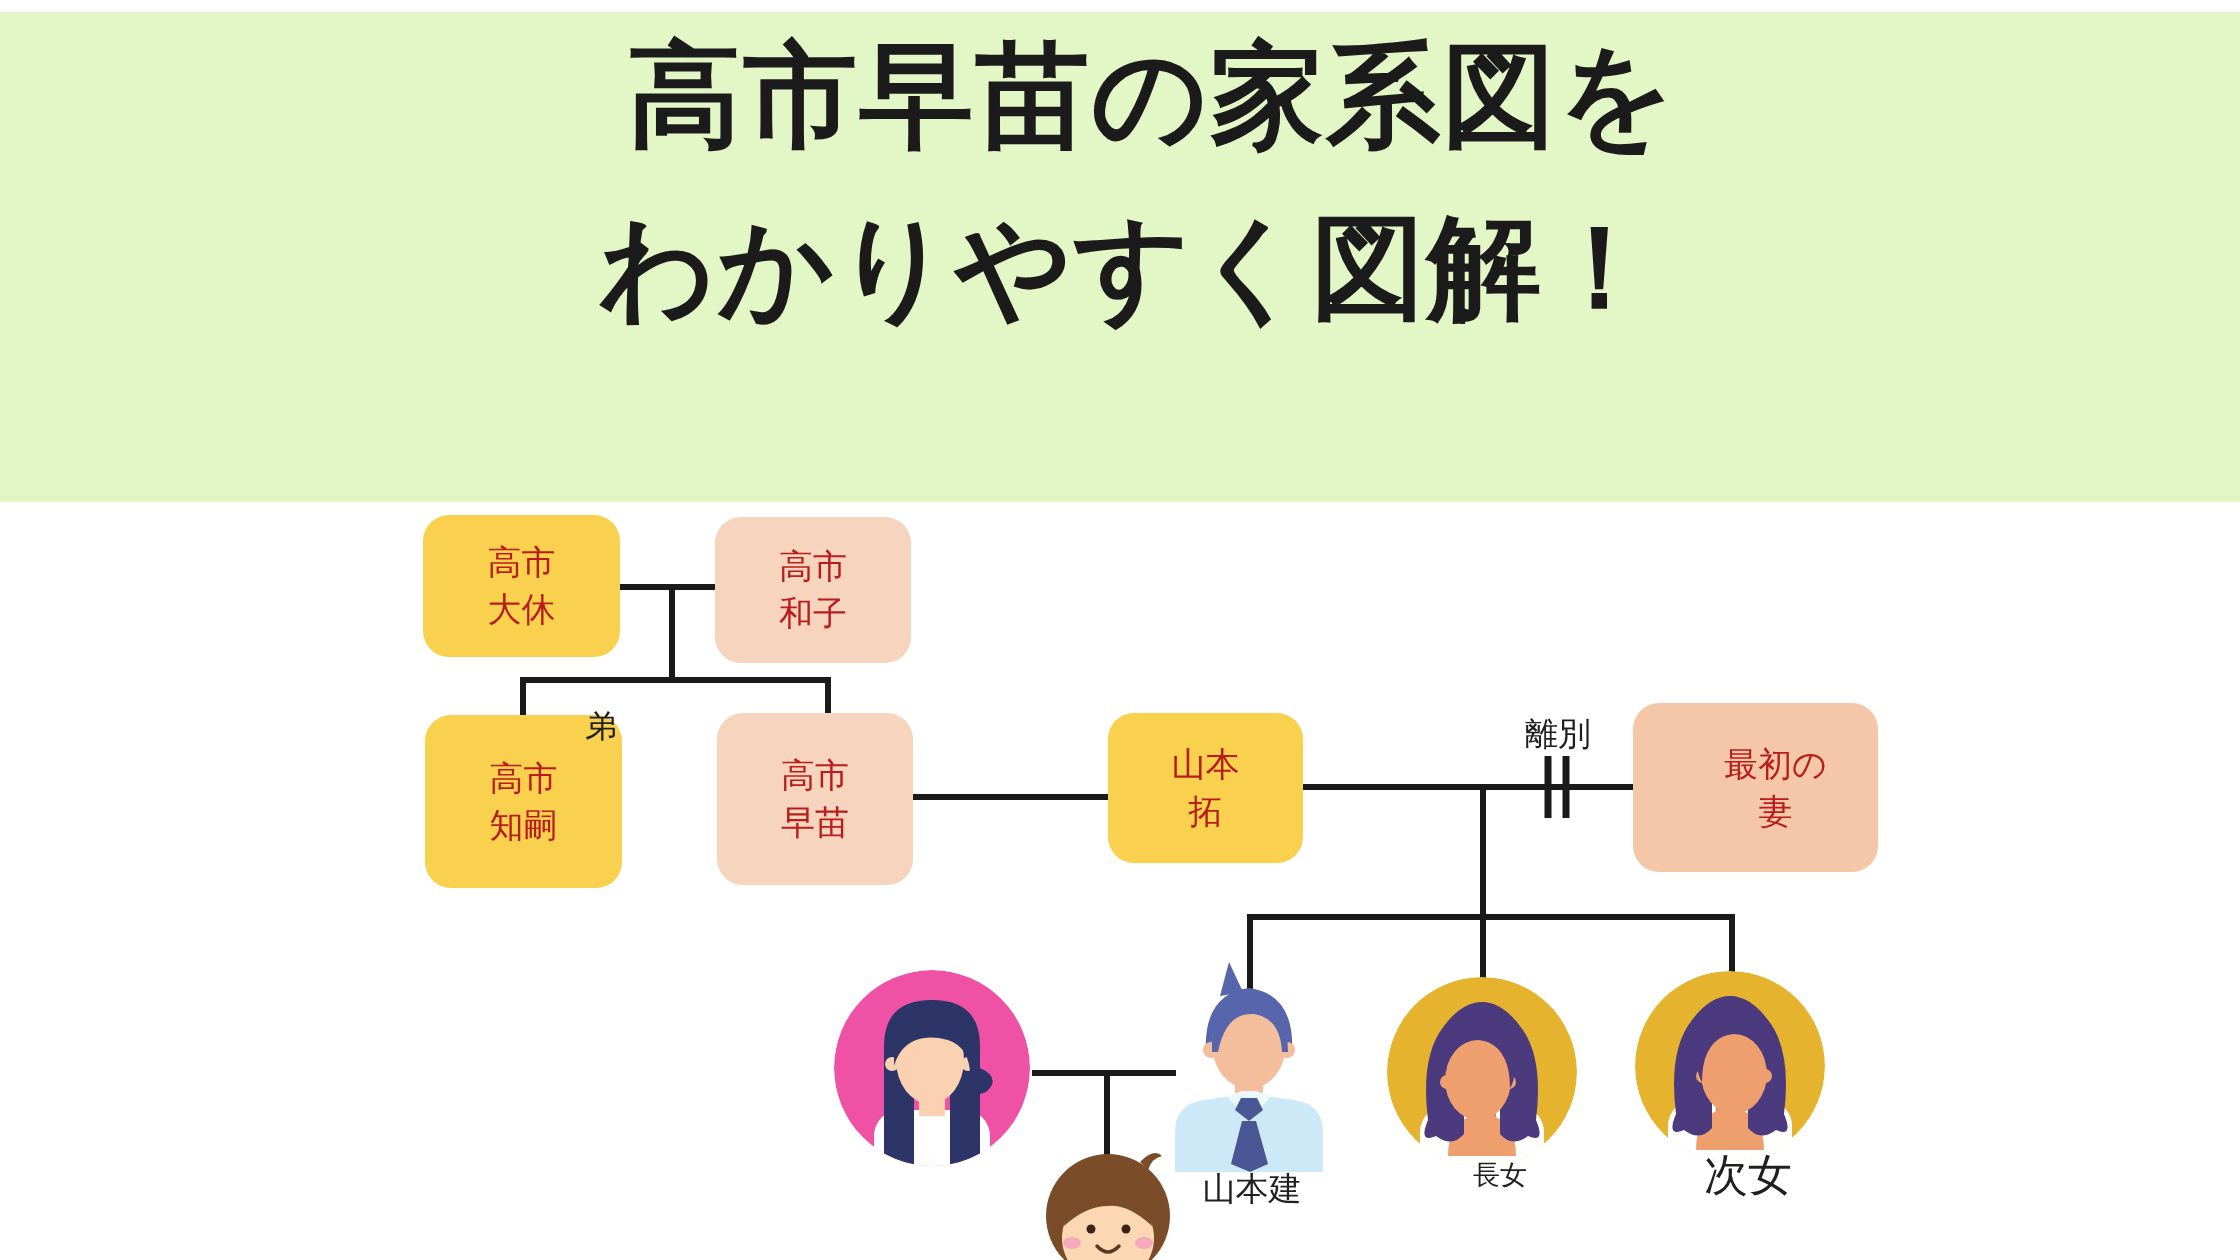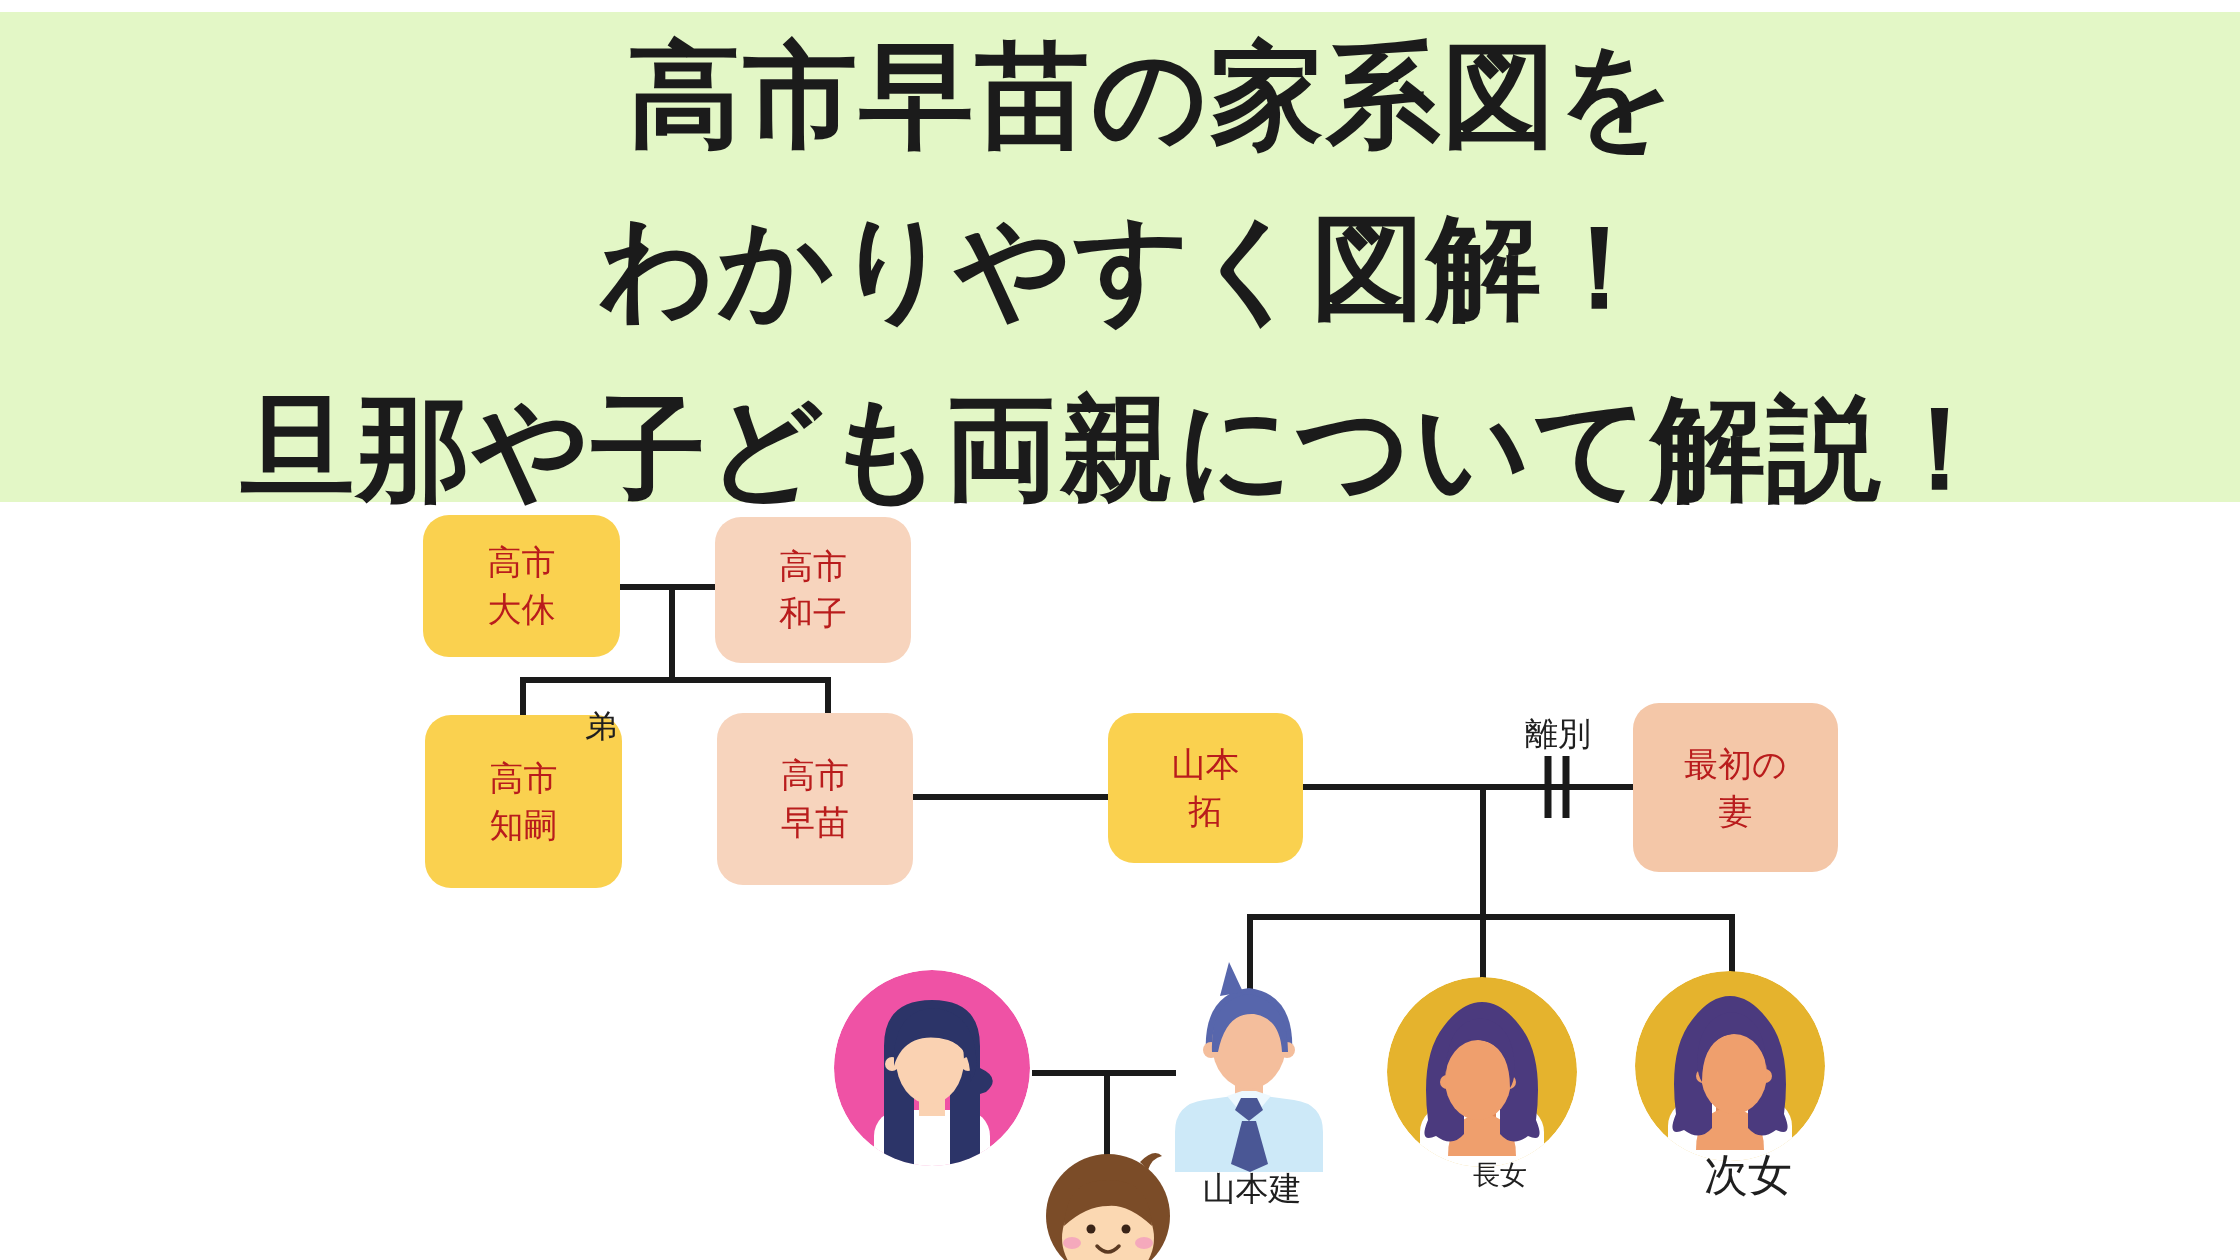--- a/index.html
+++ b/index.html
@@ -26,41 +26,40 @@
     font-size:34px;line-height:1.38;color:#b91c1c;white-space:pre-line;
   }
   .c-yellow{background:#FAD14F;}
   .c-salmon{background:#F7D4BD;}
   .c-salmon-dark{background:#F4C7A8;}
   .b1{left:423px;top:515px;width:197px;height:142px;}
   .b2{left:715px;top:517px;width:196px;height:146px;}
   .b3{left:425px;top:715px;width:197px;height:173px;}
   .b4{left:717px;top:713px;width:196px;height:172px;}
   .b5{left:1108px;top:713px;width:195px;height:150px;}
-  .b6{left:1633px;top:703px;width:205px;height:169px;}
+  .b6{left:1633px;top:703px;width:205px;height:169px;padding-left:40px;}
   
   .tag{
     position:absolute;z-index:3;transform:translate(-50%,-50%);
     font-size:32px;color:#1f1f1f;white-space:nowrap;
   }
   .tag-brother{left:601px;top:727px;}
   .tag-divorce{left:1558px;top:734px;font-size:33px;}
   .tag-son{left:1252px;top:1189px;font-size:33px;}
   .tag-d1{left:1500px;top:1175px;font-size:27px;}
   .tag-d2{left:1748px;top:1175px;font-size:44px;}
 </style>
 </head>
 <body>
 
 <div class="canvas">
 
   <div class="banner">
     <div class="title-line tl1">高市早苗の家系図を</div>
     <div class="title-line tl2">わかりやすく図解！</div>
-    <div class="title-line tl3">旦那や子ども両親について解説！</div>
   </div>
 
   <svg class="tree-svg" viewBox="0 0 2240 1260" xmlns="http://www.w3.org/2000/svg">
 
     <g stroke="#1A1A1A" stroke-width="6" fill="none">
       <path d="M620,587 H717"></path>
       <path d="M672,587 V682"></path>
       <path d="M523,680 H828"></path>
       <path d="M523,677 V716"></path>
       <path d="M828,677 V714"></path>

